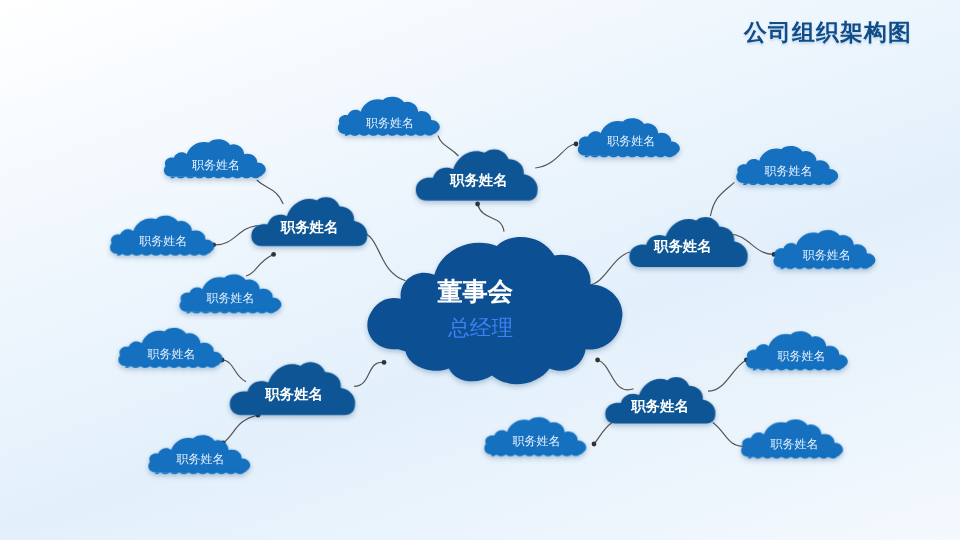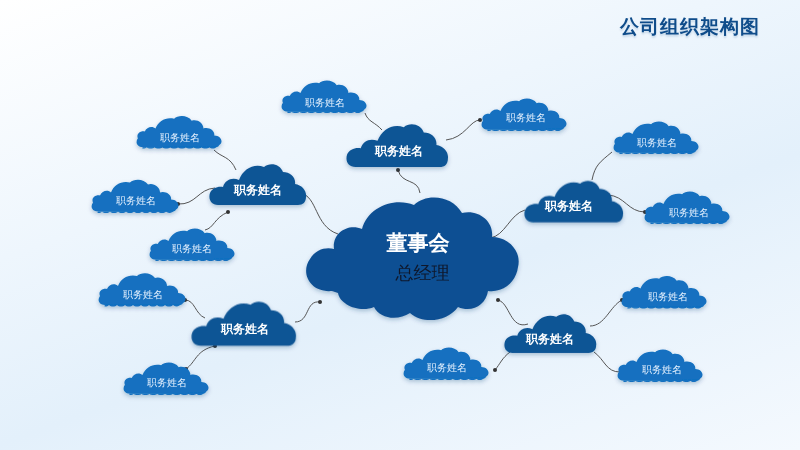--- a/index.html
+++ b/index.html
@@ -11,21 +11,21 @@
   .title {
     position:absolute; right:40px; top:14px;
     font-size:19px; font-weight:bold; color:#0f4c8a; letter-spacing:1px;
     text-shadow: 0 2px 2px rgba(15,76,138,0.18);
   }
   svg.canvas { position:absolute; left:0; top:0; }
   .node-label { position:absolute; transform:translate(-50%,-50%); white-space:nowrap; color:#fff; text-align:right; pointer-events:none; }
   .lbl-small { font-size:10px; color:#e8f3ff; }
   .lbl-mid { font-size:12px; font-weight:bold; }
   .lbl-center-1 { font-size:21px; font-weight:bold; }
-  .lbl-center-2 { font-size:18px; color:#0f172a; margin-top:4px; }
+  .lbl-center-2 { font-size:18px; color:#3b82f6; margin-top:4px; }
 </style>
 </head>
 <body>
 
 <div class="title">公司组织架构图</div>
 
 <svg class="canvas" width="800" height="450" viewBox="0 0 800 450">
   <defs>
     <filter id="sh" x="-20%" y="-20%" width="140%" height="150%">
       <feDropShadow dx="0" dy="2" stdDeviation="2" flood-color="#0b3a6e" flood-opacity="0.28"></feDropShadow>
@@ -107,21 +107,21 @@
     <use href="#leaf" x="97" y="270" width="90" height="38"></use>
     <use href="#leaf" x="122" y="359" width="88" height="38"></use>
     <use href="#leaf" x="612" y="118" width="88" height="38"></use>
     <use href="#leaf" x="643" y="188" width="88" height="38"></use>
     <use href="#leaf" x="402" y="344" width="88" height="38"></use>
     <use href="#leaf" x="620" y="273" width="88" height="37"></use>
     <use href="#leaf" x="616" y="346" width="88" height="38"></use>
   </g>
 </svg>
 
-<div class="node-label" style="left:418px; top:257px;">
+<div class="node-label" style="left:396px; top:257px;">
   <div class="lbl-center-1">董事会</div>
   <div class="lbl-center-2">总经理</div>
 </div>
 
 <div class="node-label lbl-mid" style="left:399px; top:151px;">职务姓名</div>
 <div class="node-label lbl-mid" style="left:258px; top:190px;">职务姓名</div>
 <div class="node-label lbl-mid" style="left:245px; top:329px;">职务姓名</div>
 <div class="node-label lbl-mid" style="left:569px; top:206px;">职务姓名</div>
 <div class="node-label lbl-mid" style="left:550px; top:339px;">职务姓名</div>
 

